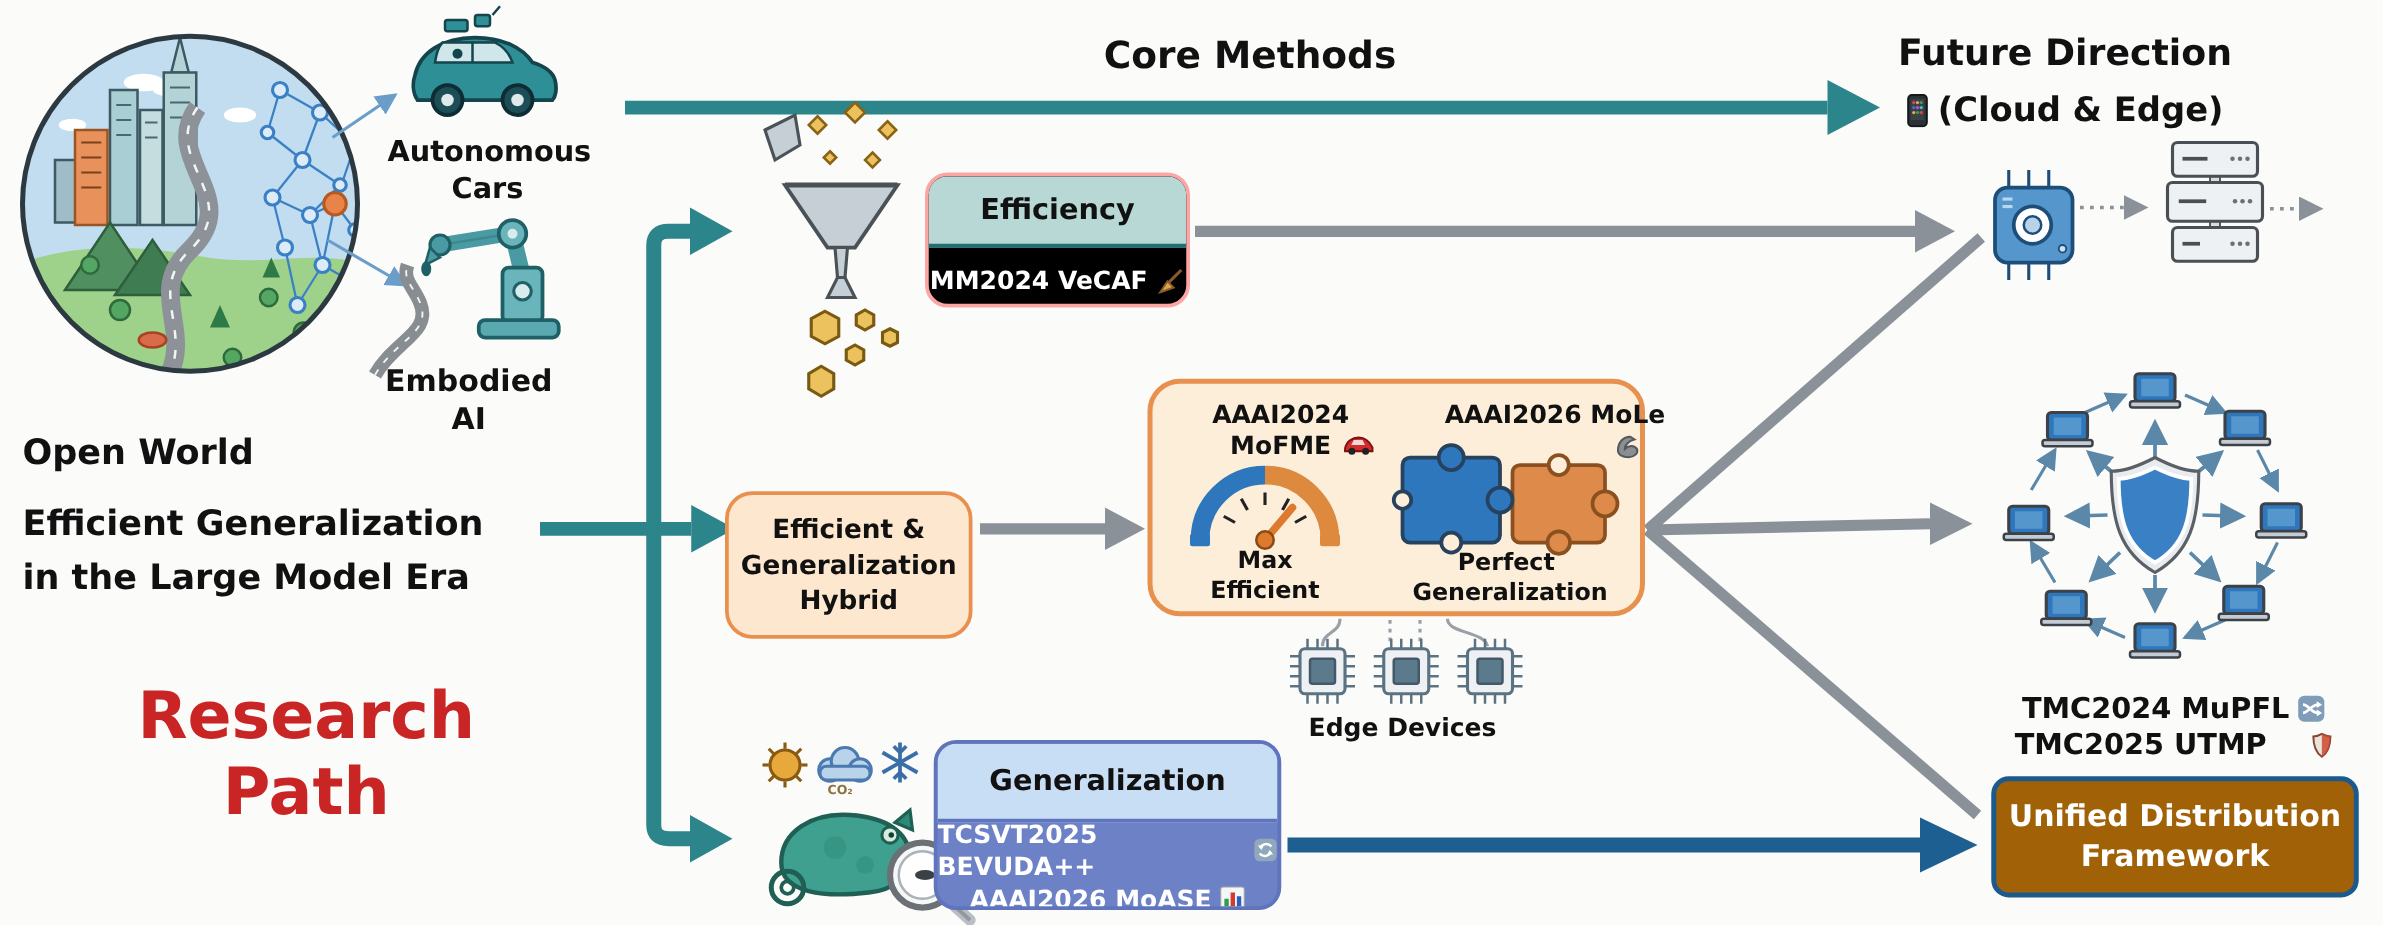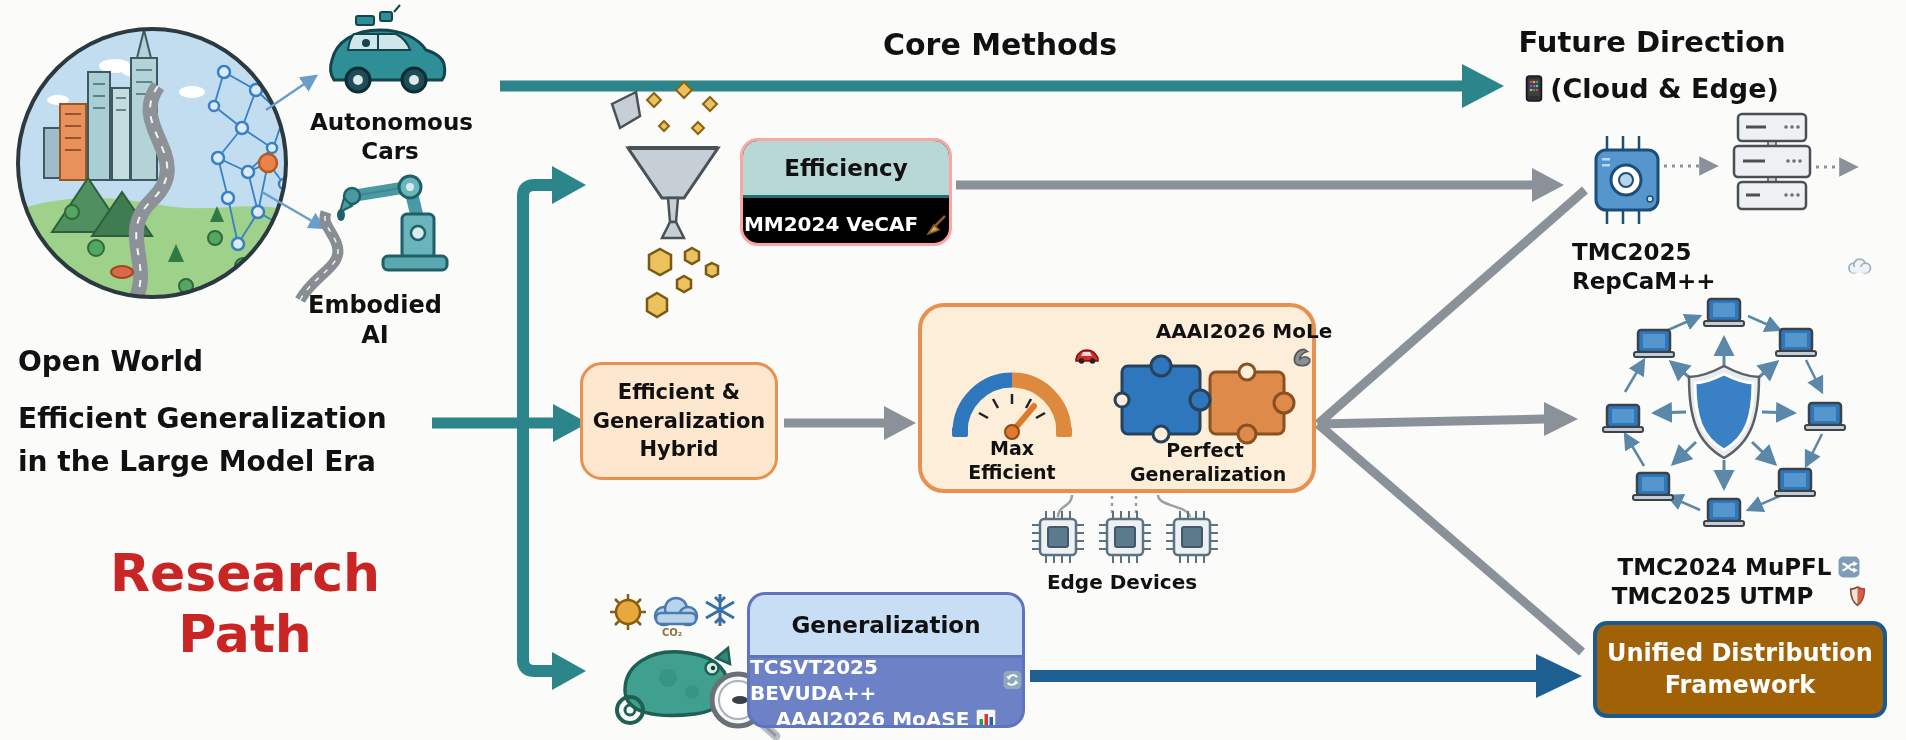--- a/index.html
+++ b/index.html
@@ -13,21 +13,21 @@
   .lblrow{display:flex;align-items:center;justify-content:center;gap:7px;}
   .box{position:absolute;z-index:1;box-sizing:border-box;}
   .ico{display:inline-block;vertical-align:middle;}
   
   .effbox{border:3px solid #fca5a5;border-radius:18px;overflow:hidden;background:#000000;}
   .effhead{background:#b7d8d4;height:54px;display:flex;align-items:center;justify-content:center;
            font-size:23px;color:#111;border-bottom:3px solid #1f7076;}
   .effbody{height:51px;display:flex;align-items:center;justify-content:center;font-size:20px;color:#fff;gap:8px;}
   
   .hybbox{border:3px solid #e8914f;border-radius:22px;background:#fde7cf;display:flex;align-items:center;
-          justify-content:center;font-size:21px;line-height:1.35;}
+          justify-content:center;font-size:21px;line-height:1.35;margin-top:31px;}
   .moebox{border:4px solid #e8914f;border-radius:26px;background:#fdeeda;}
   
   .genbox{border:3.5px solid #5f74bd;border-radius:18px;overflow:hidden;background:#6d81c6;}
   .genhead{background:#c8def5;height:60px;display:flex;align-items:center;justify-content:center;
            font-size:23px;color:#111;border-bottom:3px solid #5f74bd;}
   .genbody{display:flex;flex-direction:column;align-items:center;justify-content:center;height:70px;
            font-size:20px;color:#ffffff;line-height:1.3;}
   
   .udfbox{border:4px solid #1c5a8e;border-radius:14px;background:#a16207;display:flex;align-items:center;
           justify-content:center;color:#fff;font-size:24px;line-height:1.3;}
@@ -525,20 +525,21 @@
 
 <div class="box hybbox" style="left:580px;top:362px;width:198px;height:118px;">
   <div class="ctr">
     <div>Efficient &amp;</div>
     <div>Generalization</div>
     <div>Hybrid</div>
   </div>
 </div>
 
 <div class="box moebox" style="left:918px;top:303px;width:398px;height:190px;">
+  <div class="lbl ctr" style="left:10px;top:12px;width:185px;font-size:20px;">AAAI2024 MoFME</div>
   <div class="lbl ctr" style="left:200px;top:12px;width:190px;font-size:20px;margin-left:27px;">AAAI2026 MoLe</div>
   <svg class="abs" style="left:152px;top:40px;z-index:2;" width="26" height="18" viewBox="0 0 26 18">
     <path d="M2,12 C3,6 8,3 13,3 C18,3 22,7 24,11 L24,14 L2,14 Z" fill="#d42b2b" stroke="#7a1010" stroke-width="1.5"></path>
     <path d="M9,5 L16,5 L18,9 L7,9 Z" fill="#f0d8d8"></path>
     <circle cx="7.5" cy="14" r="2.8" fill="#222"></circle>
         <circle cx="18.5" cy="14" r="2.8" fill="#222"></circle>
   </svg>
   <svg class="abs" style="left:368px;top:38px;z-index:2;" width="24" height="24" viewBox="0 0 22 22">
     <path d="M4,14 C4,8 8,4 13,4 L16,6 C12,7 9,10 9,13 C12,10 16,10 18,13 C19,16 16,19 12,19 C7,19 4,17 4,14 Z" fill="#8a8f94" stroke="#55585c" stroke-width="1.5"></path>
   </svg>
@@ -601,29 +602,20 @@
       <svg class="ico" width="20" height="20" viewBox="0 0 20 20">
         <rect x="0.5" y="0.5" width="19" height="19" rx="2" fill="#f4f6f8" stroke="#9aa2a8"></rect>
         <rect x="3.5" y="10" width="3.5" height="7" fill="#2e9e4a"></rect>
         <rect x="8.5" y="5" width="3.5" height="12" fill="#d43b2b"></rect>
         <rect x="13.5" y="8" width="3.5" height="9" fill="#2e5fb8"></rect>
       </svg>
     </div>
   </div>
 </div>
 
-<div class="lbl lblrow" style="left:1572px;top:238px;width:300px;font-size:23px;">
-  <span>TMC2025 RepCaM++</span>
-  <svg class="ico" width="28" height="17" viewBox="0 0 28 17">
-    <circle cx="9" cy="10" r="5" fill="#eef3f7" stroke="#9fb0bc" stroke-width="1.8"></circle>
-    <circle cx="15" cy="7" r="6" fill="#eef3f7" stroke="#9fb0bc" stroke-width="1.8"></circle>
-    <circle cx="21" cy="10" r="5" fill="#eef3f7" stroke="#9fb0bc" stroke-width="1.8"></circle>
-    <rect x="6" y="9" width="18" height="6" rx="3" fill="#eef3f7"></rect>
-  </svg>
-</div>
 <div class="lbl lblrow" style="left:1589px;top:553px;width:300px;font-size:23px;">
   <span>TMC2024 MuPFL</span>
   <svg class="ico" width="22" height="22" viewBox="0 0 20 20">
     <rect x="0.5" y="0.5" width="19" height="19" rx="4.5" fill="#7f9cb8"></rect>
     <path d="M4,7 C8,7 10,13 15,13" fill="none" stroke="#fff" stroke-width="2"></path>
     <path d="M4,13 C8,13 10,7 15,7" fill="none" stroke="#fff" stroke-width="2"></path>
     <polygon points="14,4.5 18,7 14,9.5" fill="#fff"></polygon>
     <polygon points="14,10.5 18,13 14,15.5" fill="#fff"></polygon>
   </svg>
 </div>

